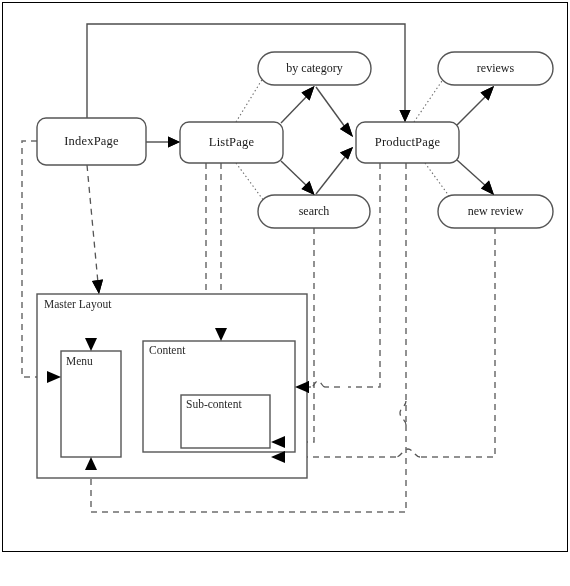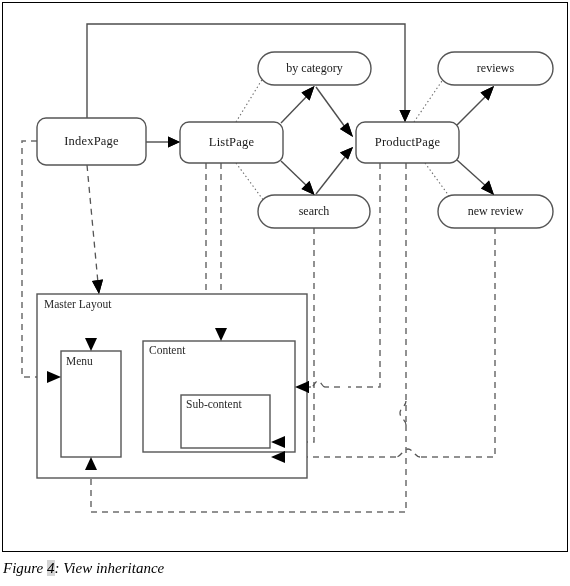--- a/index.html
+++ b/index.html
@@ -291,15 +291,14 @@
       <polygon class="arrow-head" points="221,341 215,328 227,328"></polygon>
       <polygon class="arrow-head" points="271,442 285,436 285,448"></polygon>
       <polygon class="arrow-head" points="295,387 309,381 309,393"></polygon>
       <polygon class="arrow-head" points="271,457 285,451 285,463"></polygon>
       <polygon class="arrow-head" points="91,457 85,470 97,470"></polygon>
     </g>
 
   </svg>
 
   <div id="caption-bar"></div>
-  <div id="caption-text"><span>Figure </span><span class="cap-num">4</span><span>: View inheritance</span></div>
 
 </div>
 
 </body></html>

